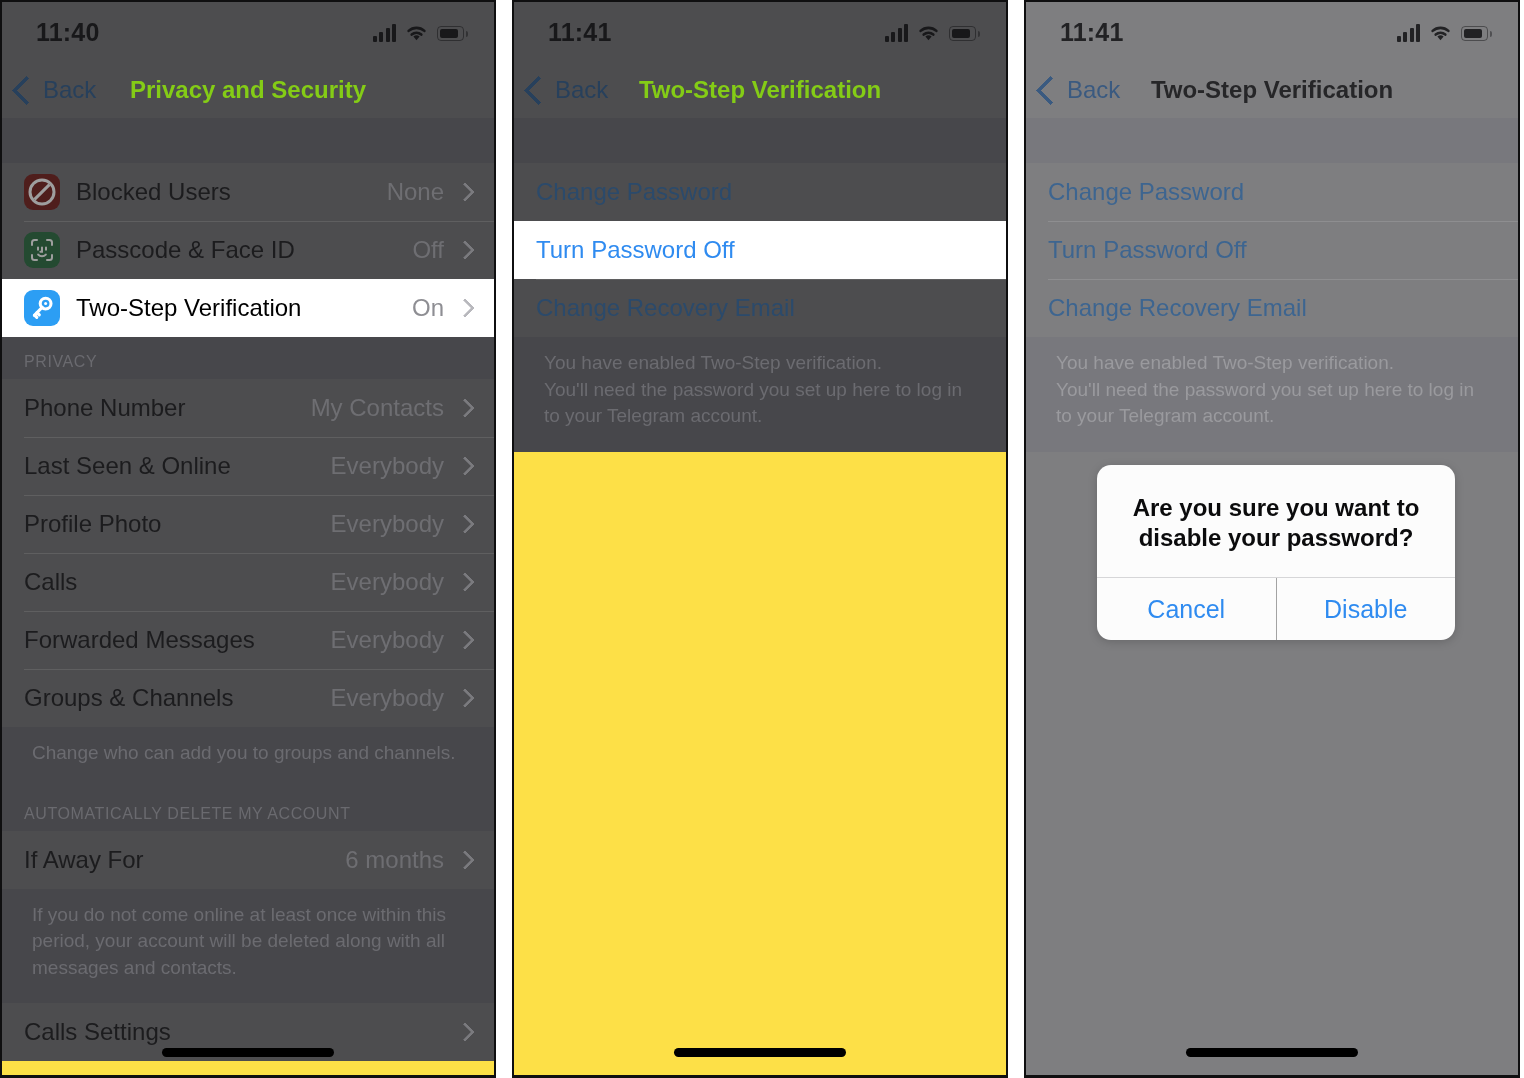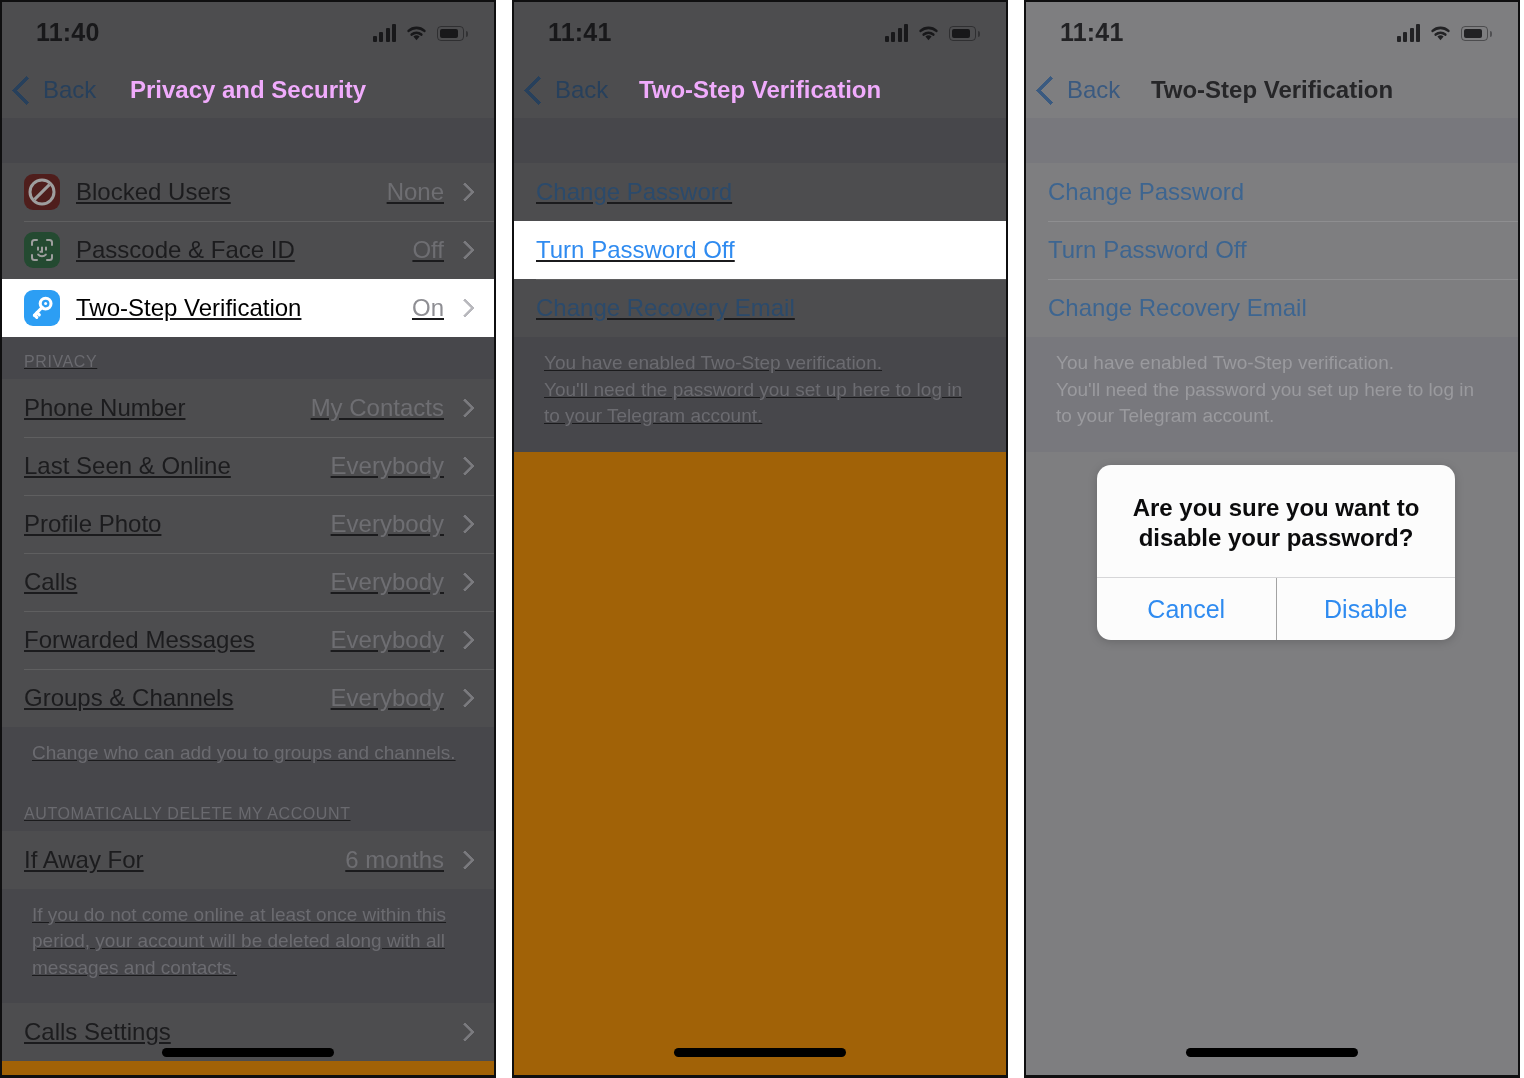--- a/index.html
+++ b/index.html
@@ -93,22 +93,22 @@
   
   .home-ind{position:absolute;left:50%;transform:translateX(-50%);bottom:18px;width:172px;height:9px;border-radius:6px;background:#000;}
 
   
   
   .theme-dim{color:#1b1b1d;}
   .theme-dim .screen{background:#4d4d4f;}
   .theme-dim .statusbar{background:#4d4d4f;color:#18181a;}
   .theme-dim .navbar{background:#4d4d4f;}
   .theme-dim .nav-back{color:#27405c;}
-  .theme-dim .nav-title{color:#f0abfc;}
-  .theme-dim .content{background:#a16207;text-decoration:underline;}
+  .theme-dim .nav-title{color:#84cc16;}
+  .theme-dim .content{background:#fde047;}
   .theme-dim .gap{background:#47474b;}
   .theme-dim .group{background:#4d4d4f;}
   .theme-dim .row-label{color:#1c1c1e;}
   .theme-dim .row-value{color:#6e6e72;}
   .theme-dim .row-chev{color:#7a7a7e;}
   .theme-dim .sect-header{background:#47474b;color:#6a6a6f;}
   .theme-dim .sect-footer{background:#47474b;color:#6b6b70;}
   .theme-dim .link-row{color:#2b4a6b;}
   .theme-dim .row-icon{filter:saturate(.55) brightness(.62);}
 

